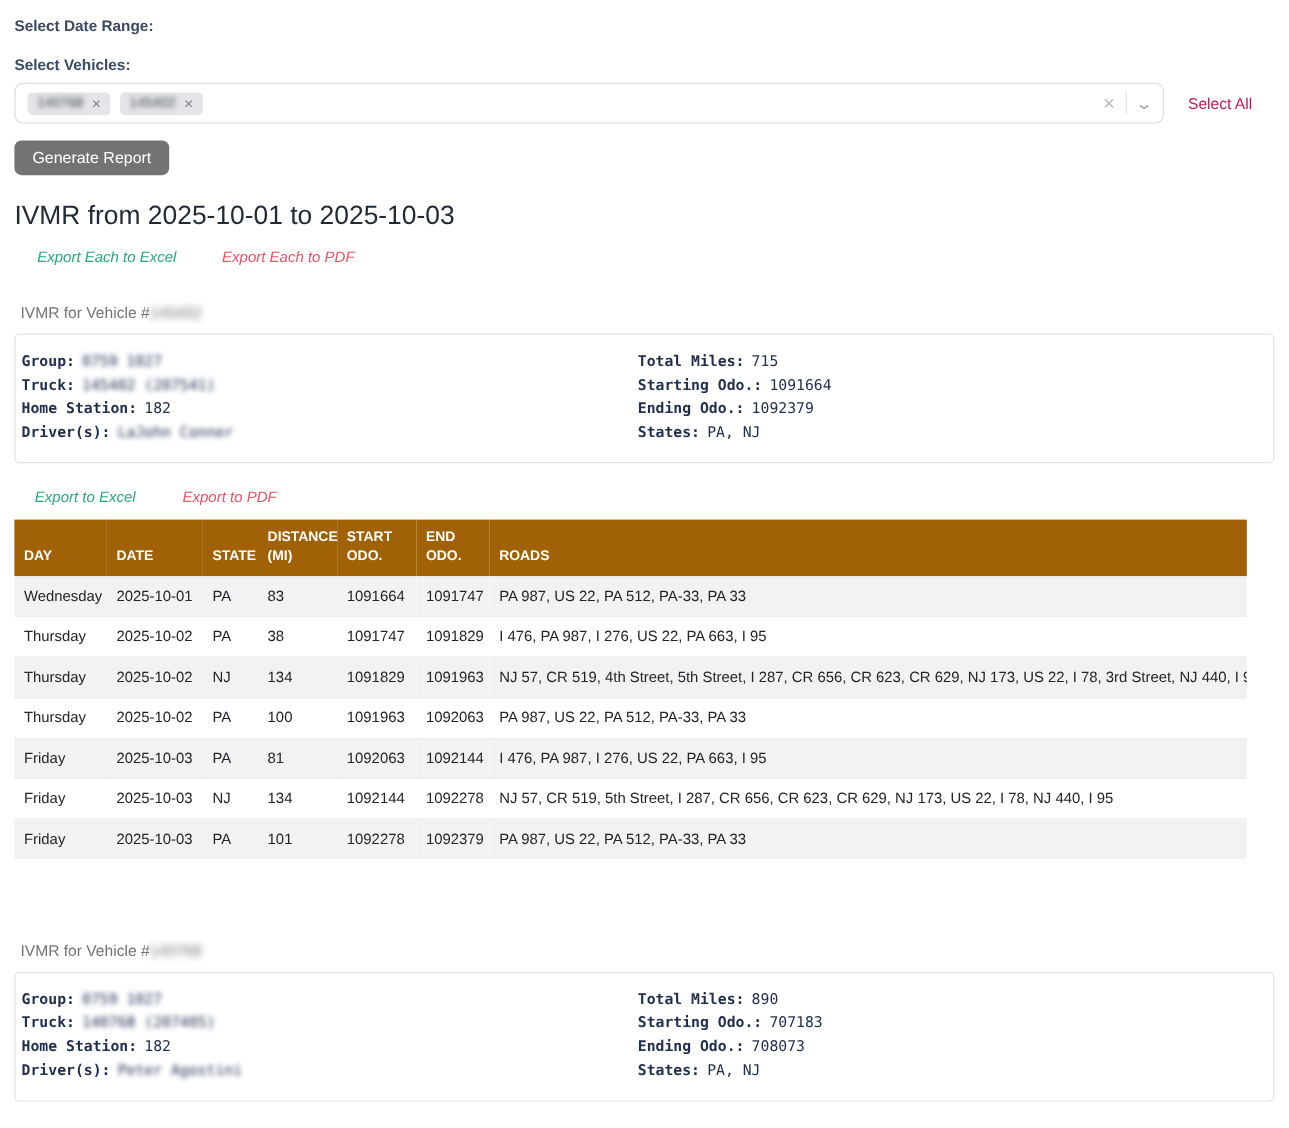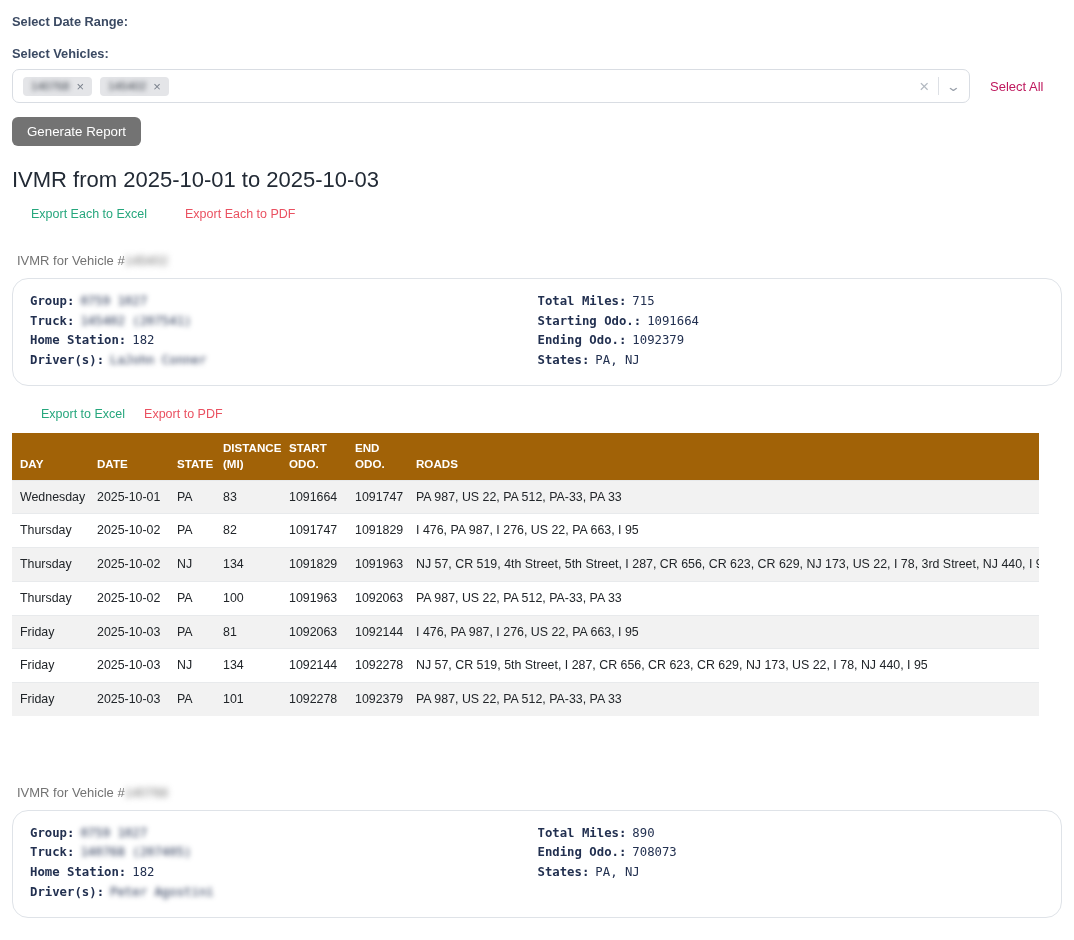--- a/index.html
+++ b/index.html
@@ -24,31 +24,31 @@
   .ms-icons { display:flex; align-items:center; gap:9px; }
   .ms-clear { color:#b3b9c1; font-size:17px; line-height:1; cursor:pointer; }
   .ms-div { width:1px; height:18px; background:#dde0e5; }
   .ms-chevron { color:#9aa1ab; font-size:13px; line-height:1; cursor:pointer; transform:scaleX(1.4); }
   .select-all { margin-left:20px; font-size:13px; color:#be185d; cursor:pointer; }
   .btn-generate { margin-top:14px; background:#737373; color:#fff; border:none; border-radius:6px;
                   padding:7px 15px; font-size:13.3px; font-family:inherit; cursor:pointer; }
 
   
   .report-title { margin-top:21px; font-size:22px; font-weight:500; color:#222a35; }
-  .export-row { display:flex; margin-top:14px; }
+  .export-row { display:flex; margin-top:14px;font-style:italic; }
   .export-row.main { margin-left:19px; gap:38px; }
-  .export-row.veh { margin-left:29px; gap:19px; margin-top:21px; }
+  .export-row.veh { margin-left:17px; gap:39px; margin-top:21px; }
   .lnk-excel { color:#26a77d; font-size:12.5px; cursor:pointer; text-decoration:none; }
   .lnk-pdf   { color:#ea5161; font-size:12.5px; cursor:pointer; text-decoration:none; }
 
   .vehicle { margin-top:32px; }
   .vehicle.second { margin-top:69px; }
   .veh-heading { margin-left:5px; font-size:13px; font-weight:500; color:#737373; }
-  .details-box { margin-top:10px; border:1px solid #dfe3e8; border-radius:16px; background:#fff;
-                 padding:13px 16px 15px 17px; display:flex; }
+  .details-box { margin-top:10px; border:1px solid #dfe3e8; border-radius:4px; background:#fff;
+                 padding:13px 16px 15px 5px; display:flex; }
   .dcol { width:50%; }
   .dline { font-family:"DejaVu Sans Mono", monospace; font-size:12.3px; line-height:19.6px;
            color:#223050; white-space:nowrap; }
   .dlabel { font-weight:700; }
   .dvalue { margin-left:6px; }
 
   .redacted { filter:blur(2.4px); }
   .redacted-big { filter:blur(3px); }
 
   
@@ -142,21 +142,21 @@
             <td>PA</td>
             <td>83</td>
             <td>1091664</td>
             <td>1091747</td>
             <td>PA 987, US 22, PA 512, PA-33, PA 33</td>
           </tr>
           <tr>
             <td>Thursday</td>
             <td>2025-10-02</td>
             <td>PA</td>
-            <td>82</td>
+            <td>38</td>
             <td>1091747</td>
             <td>1091829</td>
             <td>I 476, PA 987, I 276, US 22, PA 663, I 95</td>
           </tr>
           <tr>
             <td>Thursday</td>
             <td>2025-10-02</td>
             <td>NJ</td>
             <td>134</td>
             <td>1091829</td>
@@ -208,19 +208,20 @@
     <h2 class="veh-heading"><span>IVMR for Vehicle #</span><span class="redacted-big">140768</span></h2>
     <div class="details-box">
       <div class="dcol col-left">
           <div class="dline"><span class="dlabel">Group:</span><span class="dvalue redacted">0759 1027</span></div>
           <div class="dline"><span class="dlabel">Truck:</span><span class="dvalue redacted">140768 (207405)</span></div>
           <div class="dline"><span class="dlabel">Home Station:</span><span class="dvalue">182</span></div>
           <div class="dline"><span class="dlabel">Driver(s):</span><span class="dvalue redacted">Peter Agostini</span></div>
         </div>
       <div class="dcol col-right">
           <div class="dline"><span class="dlabel">Total Miles:</span><span class="dvalue">890</span></div>
+          <div class="dline"><span class="dlabel">Starting Odo.:</span><span class="dvalue">707183</span></div>
           <div class="dline"><span class="dlabel">Ending Odo.:</span><span class="dvalue">708073</span></div>
           <div class="dline"><span class="dlabel">States:</span><span class="dvalue">PA, NJ</span></div>
         </div>
     </div>
   </section>
 
 </div>
 
 </body></html>

